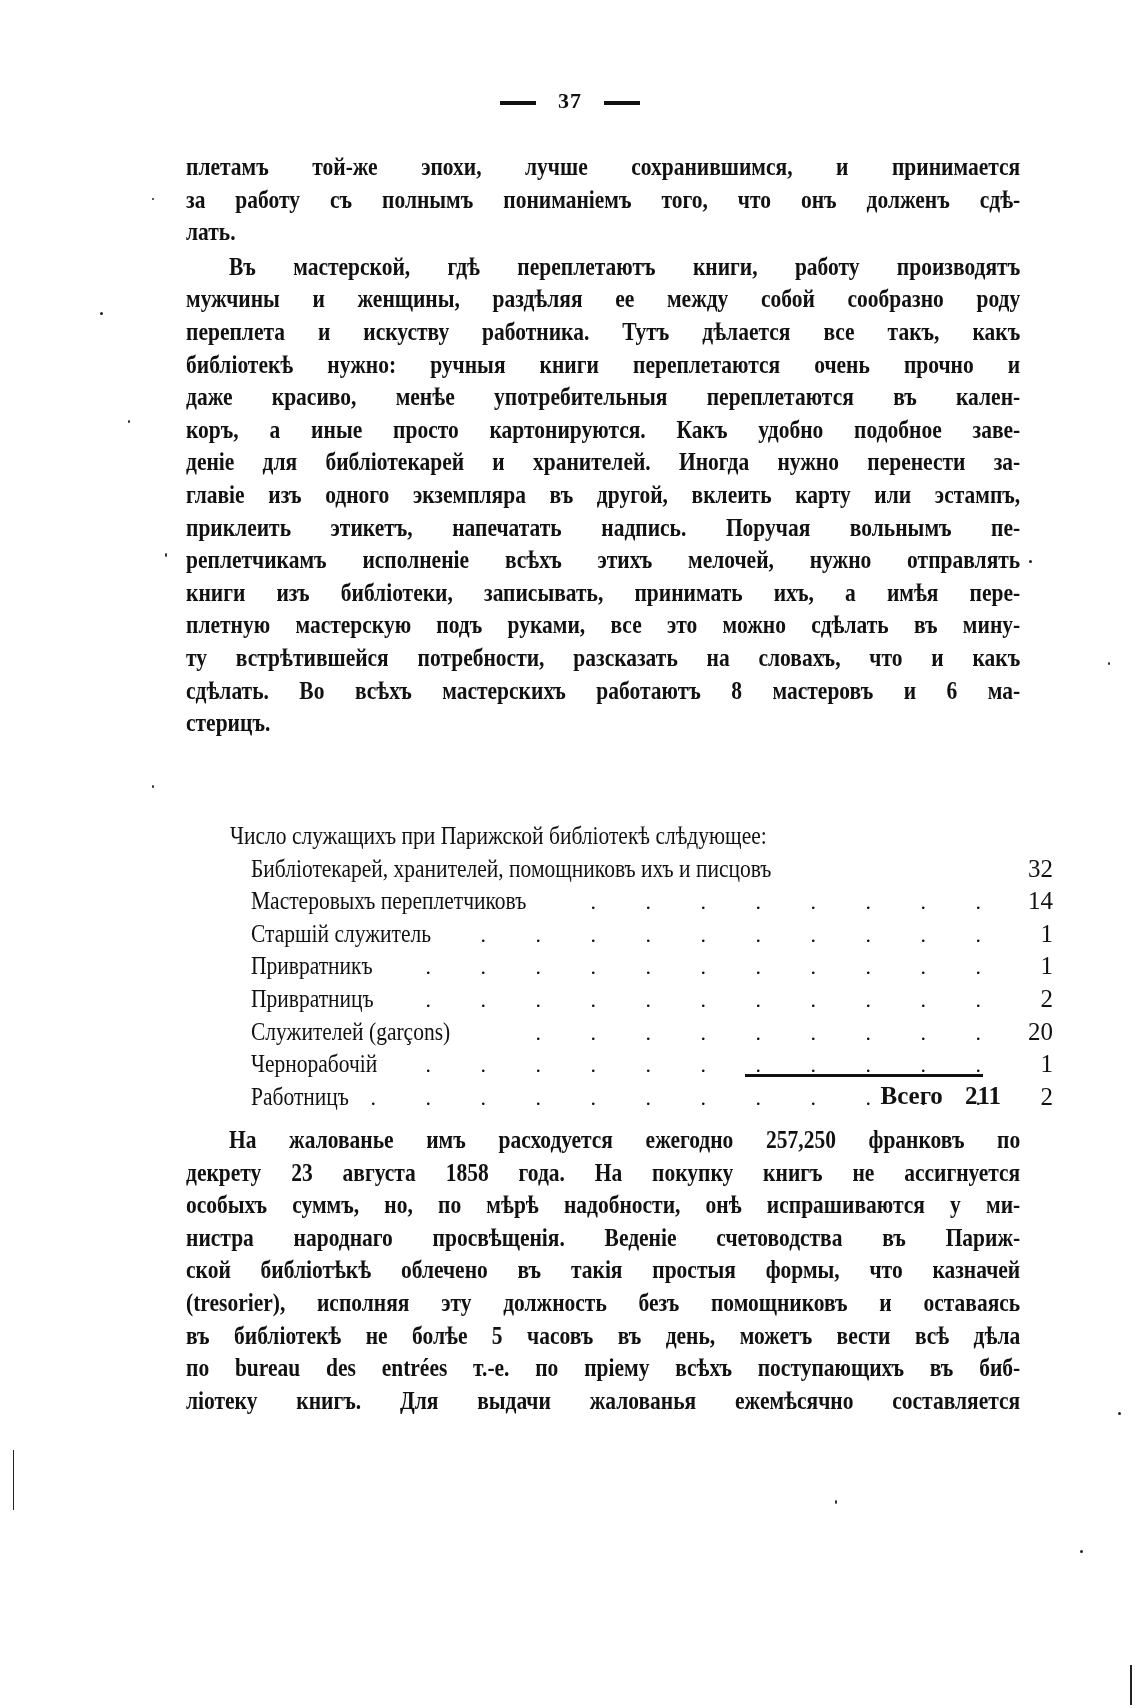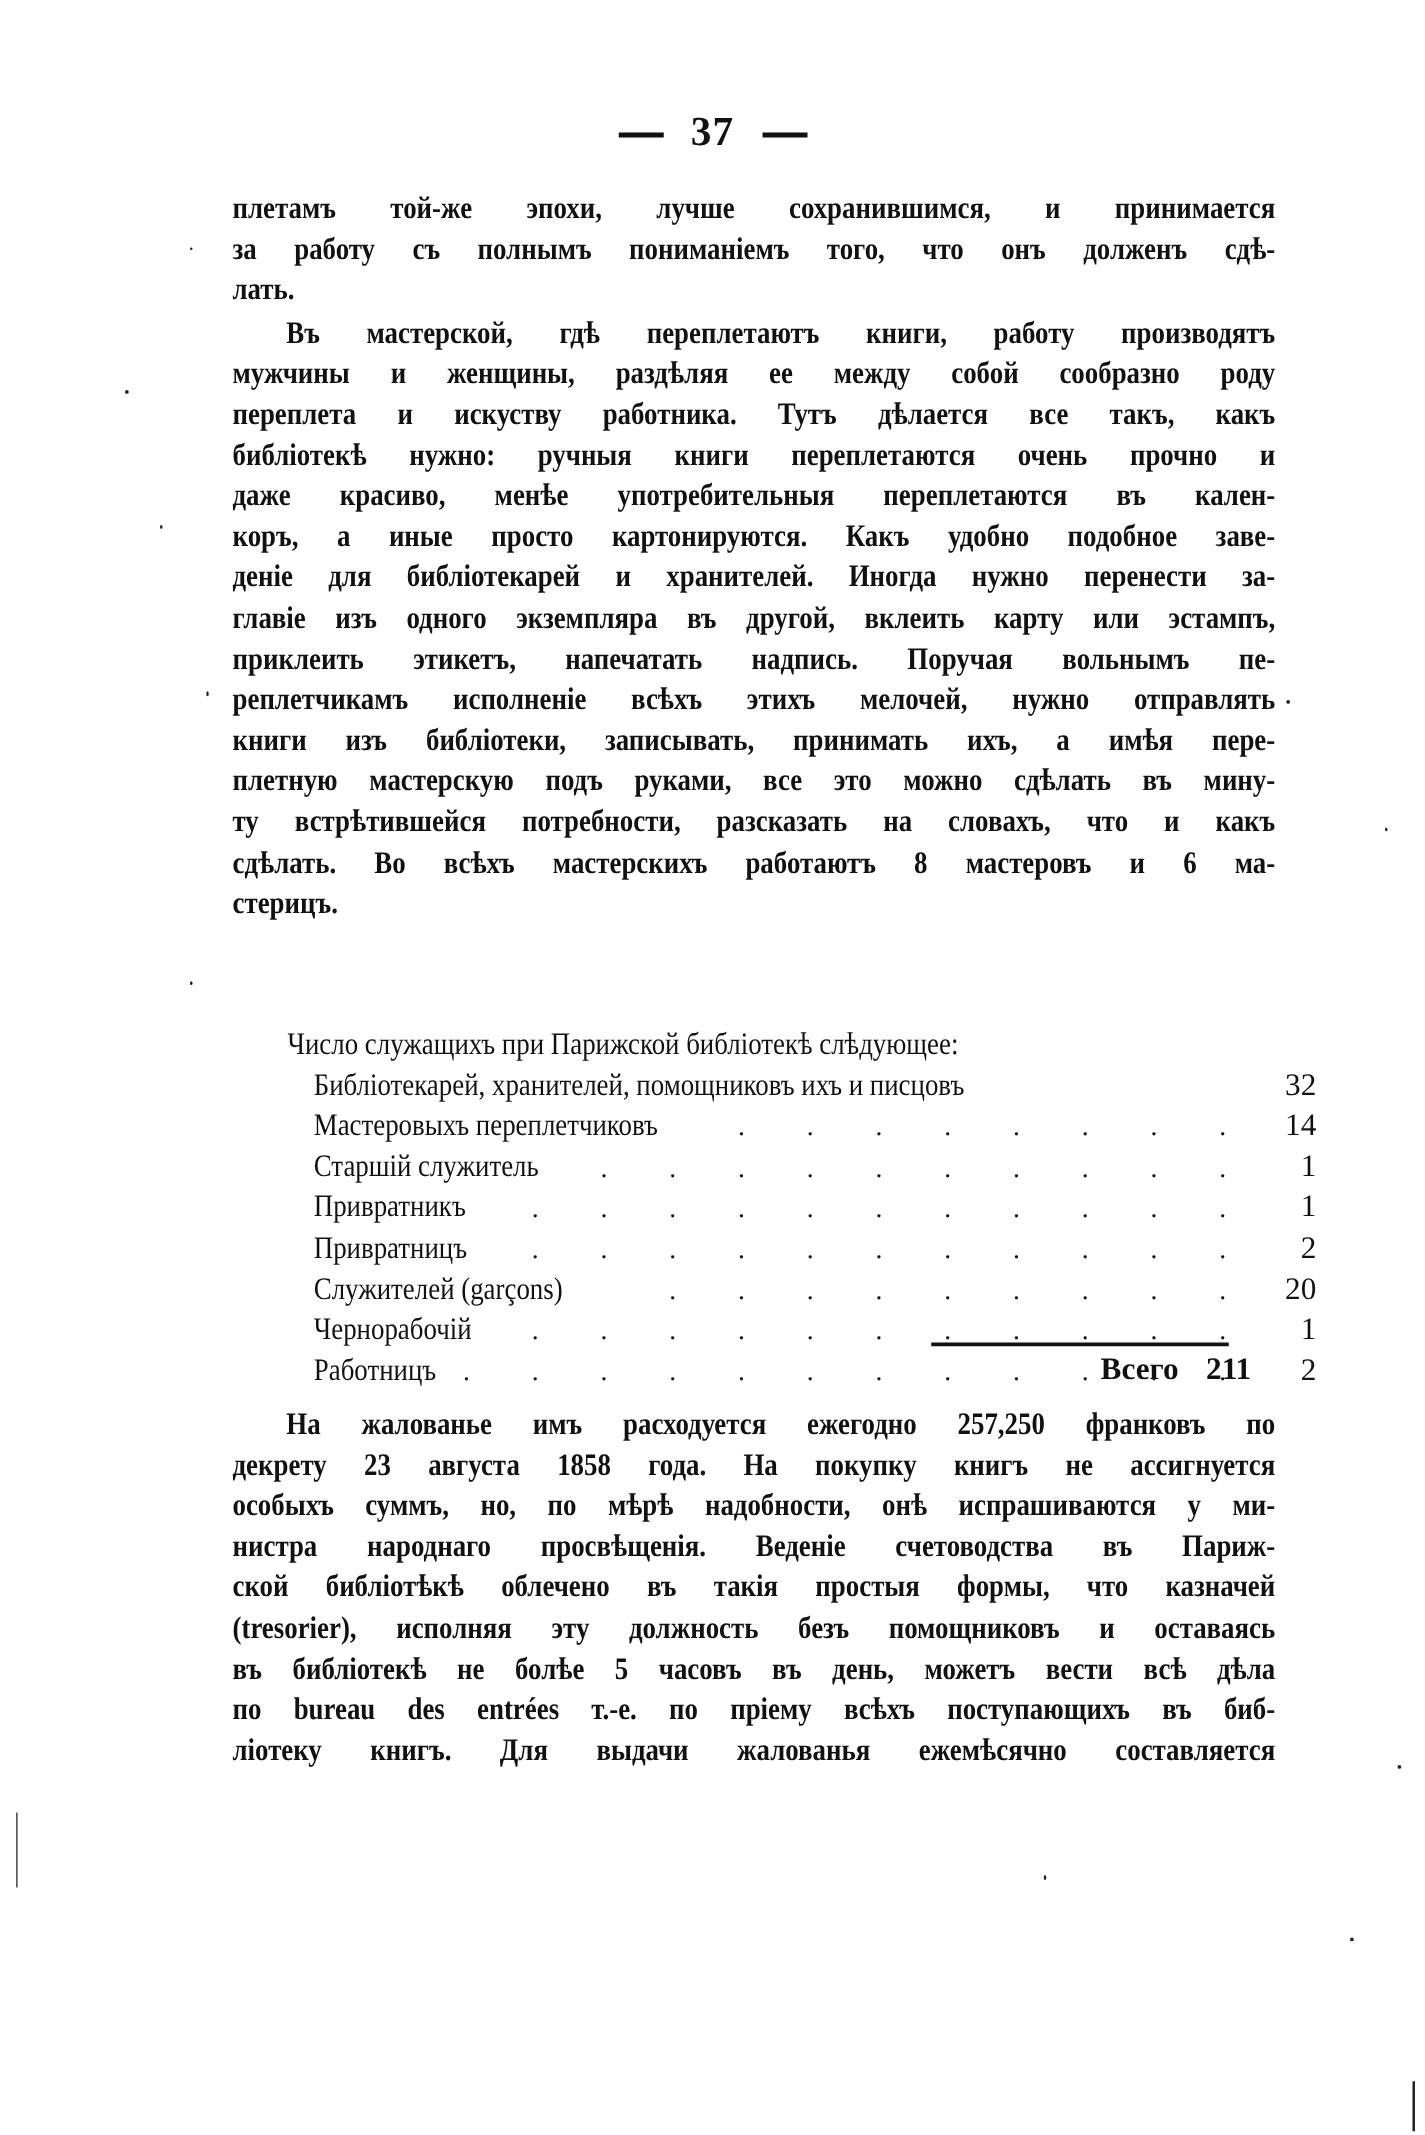--- a/index.html
+++ b/index.html
@@ -16,21 +16,21 @@
       color: #111111;
     }
     .page-number {
       position: absolute;
       top: 88px;
       left: 0;
       width: 1140px;
       text-align: center;
       font-family: "Liberation Serif", serif;
       font-weight: bold;
-      font-size: 33px;
+      font-size: 22px;
       letter-spacing: 1px;
     }
     .page-number .dash {
       display: inline-block;
       width: 36px;
       height: 4px;
       background: #111;
       vertical-align: middle;
       margin: 0 22px;
     }

